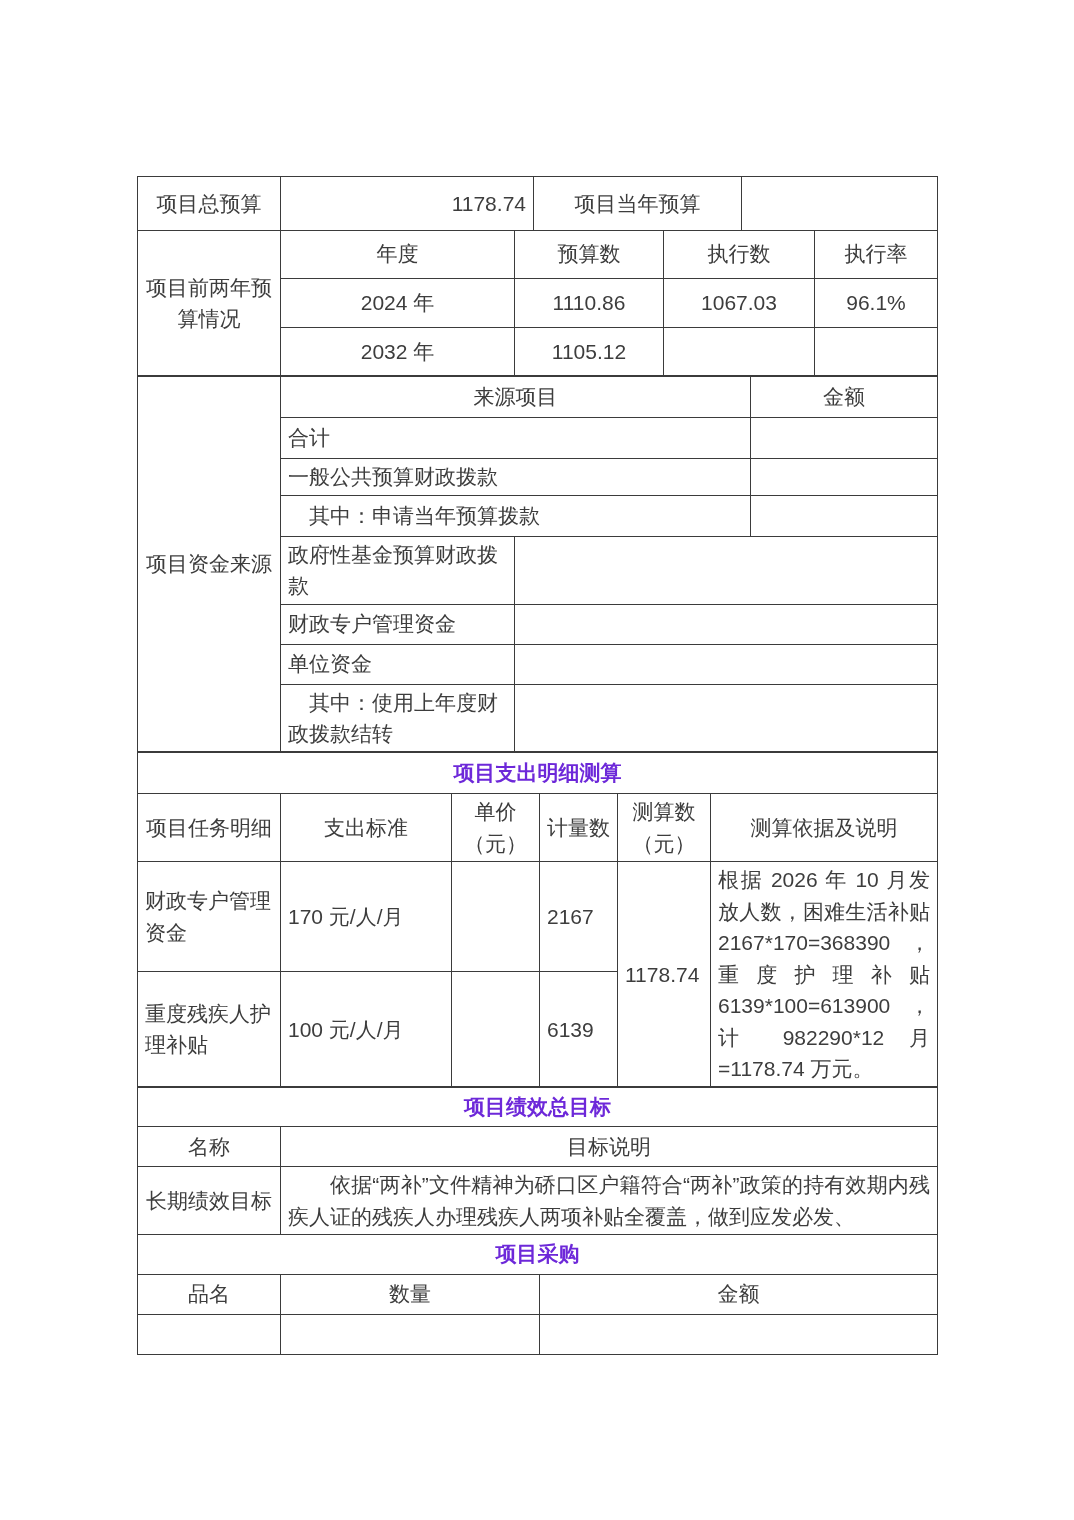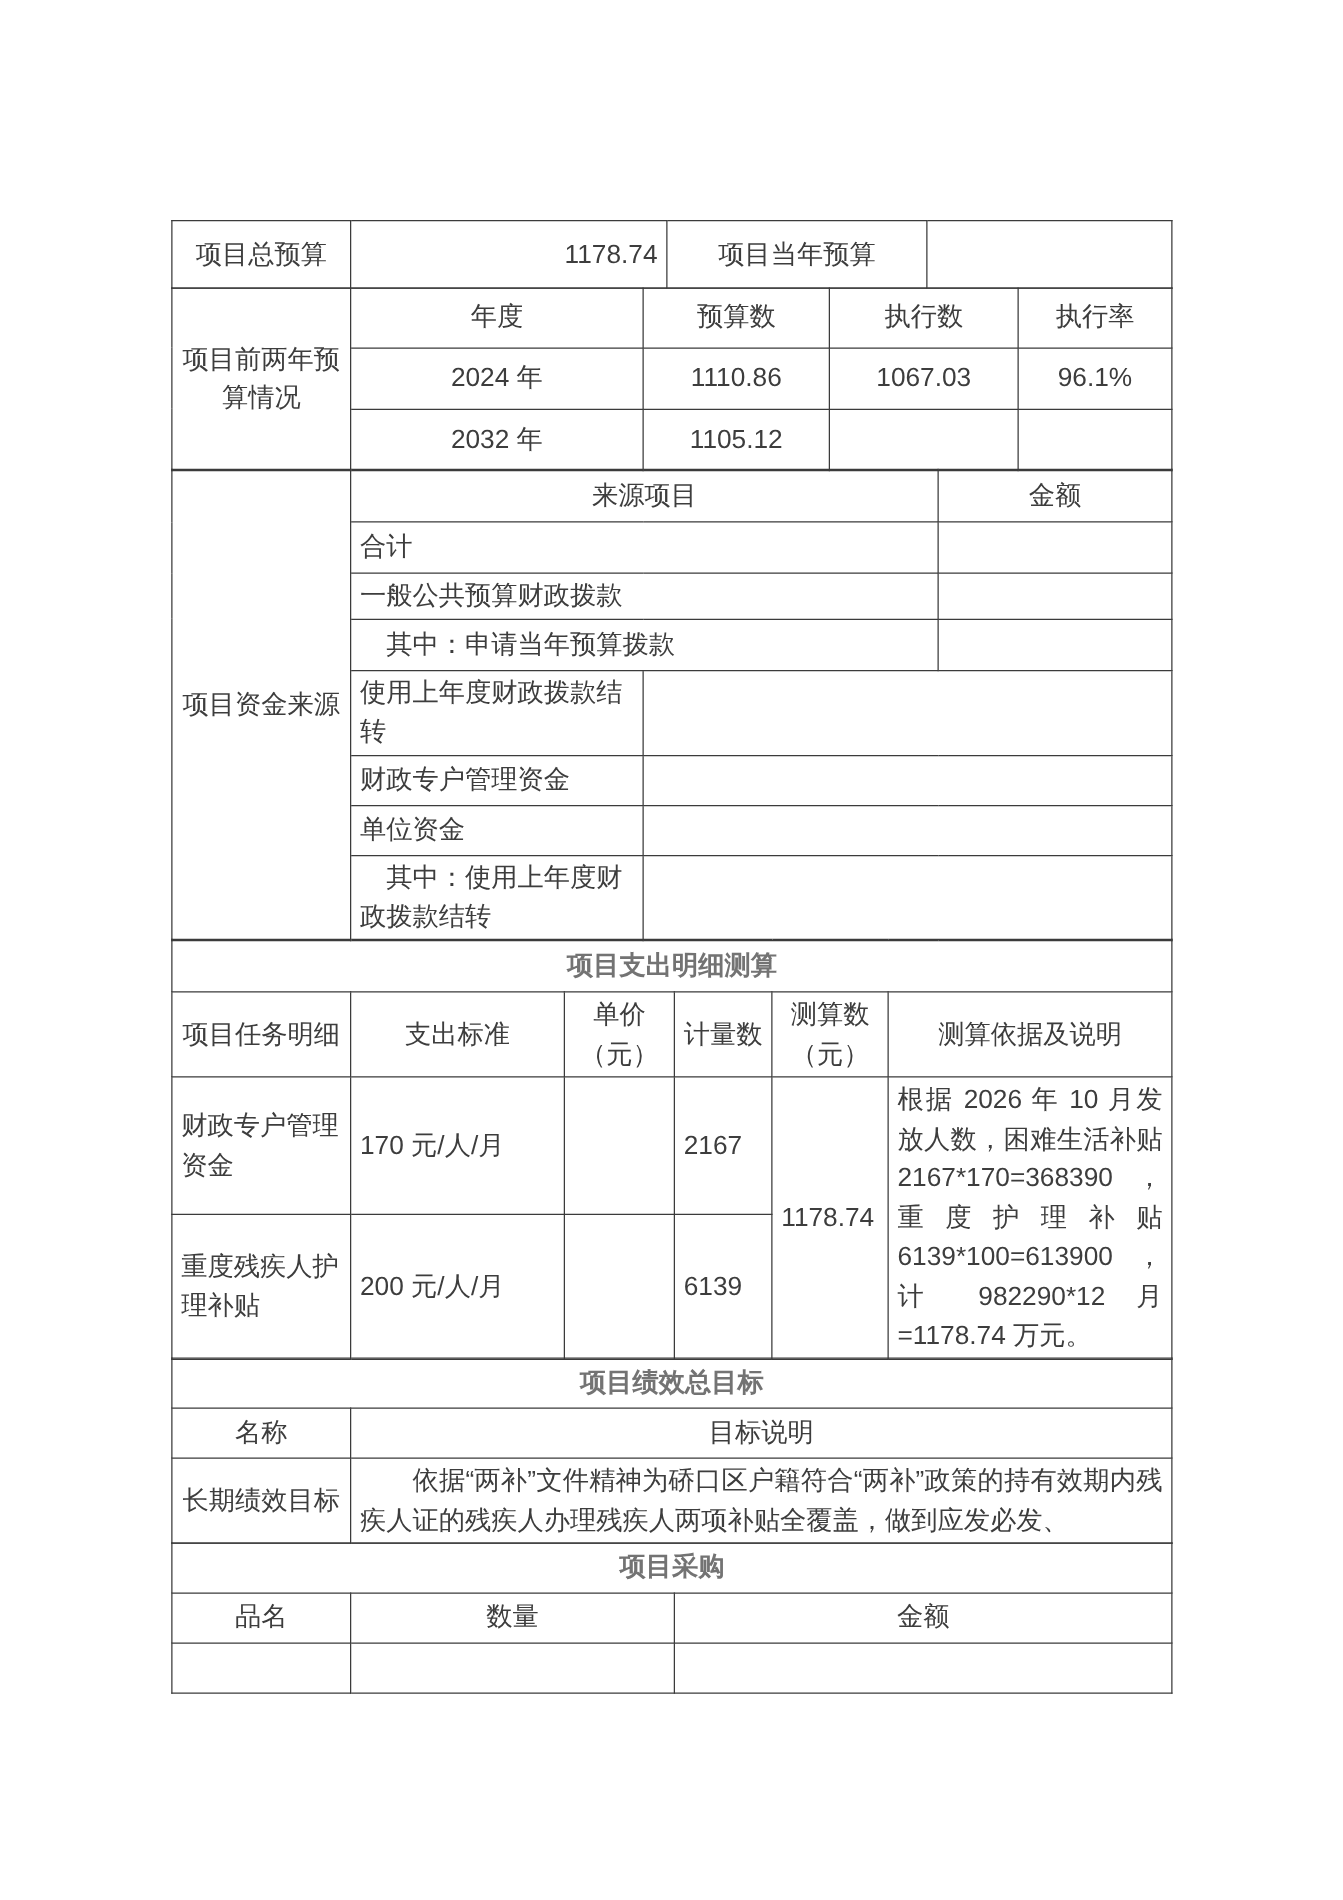--- a/index.html
+++ b/index.html
@@ -24,21 +24,21 @@
     padding:2px 7px;
     font-size:21px;
     line-height:1.5;
     vertical-align:middle;
     overflow:hidden;
     word-break:break-word;
   }
   td.c  { text-align:center; }
   td.r  { text-align:right; }
   td.tight { padding:2px 3px; }
-  td.bold { font-weight:bold; color:#737373;margin-top:28px; }
+  td.bold { font-weight:bold; color:#6d28d9;margin-top:28px; }
   .just { text-align:justify; text-justify:inter-ideograph; }
   .ind1 { text-indent:1em; }
   .ind2 { text-indent:2em; }
 </style>
 </head>
 <body>
 
 <div class="page">
   <div class="doc">
 
@@ -109,21 +109,21 @@
       </tr>
       <tr style="height:28px">
         <td colspan="2">一般公共预算财政拨款</td>
         <td></td>
       </tr>
       <tr style="height:41px">
         <td colspan="2" class="ind1">其中：申请当年预算拨款</td>
         <td></td>
       </tr>
       <tr style="height:68px">
-        <td>使用上年度财政拨款结转</td>
+        <td>政府性基金预算财政拨款</td>
         <td colspan="2"></td>
       </tr>
       <tr style="height:40px">
         <td>财政专户管理资金</td>
         <td colspan="2"></td>
       </tr>
       <tr style="height:40px">
         <td>单位资金</td>
         <td colspan="2"></td>
       </tr>
@@ -158,21 +158,21 @@
       <tr style="height:105px">
         <td>财政专户管理资金</td>
         <td>170 元/人/月</td>
         <td></td>
         <td class="tight">2167</td>
         <td class="tight" rowspan="2">1178.74</td>
         <td class="just" rowspan="2">根据 2026 年 10 月发放人数，困难生活补贴 2167*170=368390，重度护理补贴 6139*100=613900，计 982290*12 月=1178.74 万元。</td>
       </tr>
       <tr style="height:110px">
         <td>重度残疾人护理补贴</td>
-        <td>200 元/人/月</td>
+        <td>100 元/人/月</td>
         <td></td>
         <td class="tight">6139</td>
       </tr>
     </tbody>
       </table>
 
     <table class="t">
       <colgroup>
           <col style="width:143px">
           <col style="width:657px">

